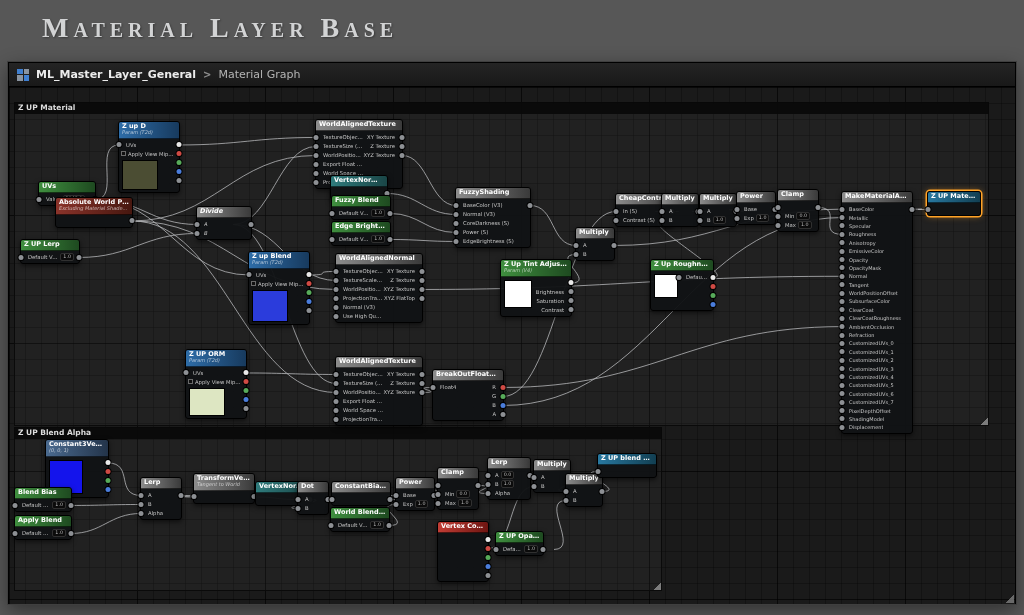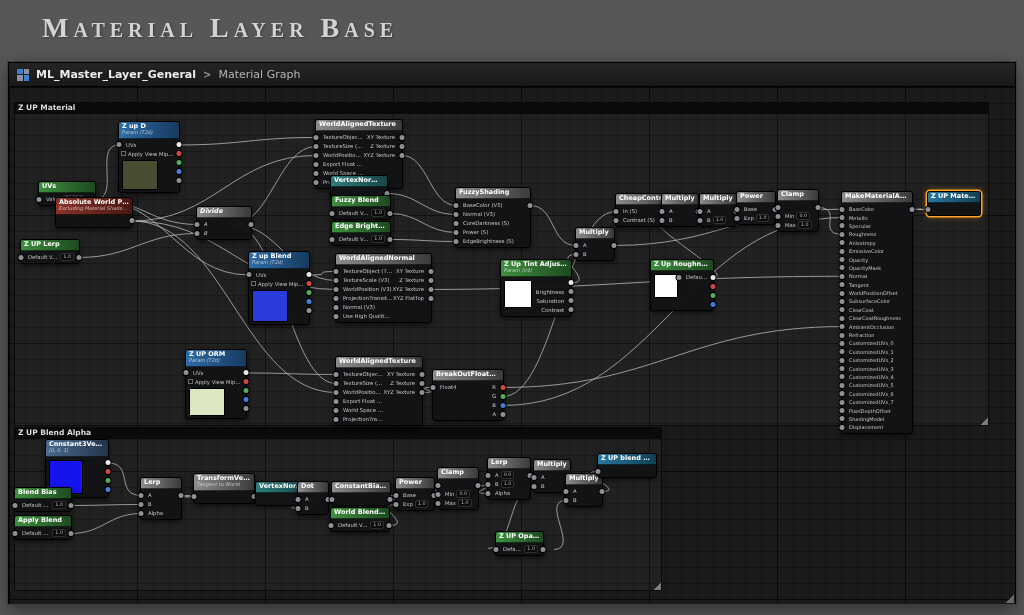--- a/index.html
+++ b/index.html
@@ -444,21 +444,21 @@
             </div>
             <div class="prow">
               <div class="pin o" style="background: rgb(74, 125, 219);"></div>
             </div>
             <div class="prow">
               <div class="pin o" style="background: rgb(141, 144, 148);"></div>
             </div>
           </div>
         </div>
       </div>
-      <div class="node h-gray" style="left: 326px; top: 166px; width: 97px;">
+      <div class="node h-gray" style="left: 326px; top: 166px; width: 88px;">
         <div class="nhead">
           <div class="ntitle">WorldAlignedNormal</div>
         </div>
         <div class="nbody">
           <div class="ncol in">
             <div class="prow">
               <div class="pin i" style="background: rgb(141, 144, 148);"></div>
               <div class="plabel">TextureObject (T2d)</div>
             </div>
             <div class="prow">
@@ -1248,20 +1248,45 @@
         <div class="nhead">
           <div class="ntitle">Z UP blend alpha</div>
         </div>
         <div class="nbody">
           <div class="ncol in">
             <div class="prow">
               <div class="pin i" style="background: rgb(141, 144, 148);"></div>
             </div>
           </div>
           <div class="ncol out"></div>
+        </div>
+      </div>
+      <div class="node h-red" style="left: 428px; top: 434px; width: 52px;">
+        <div class="nhead">
+          <div class="ntitle">Vertex Color</div>
+        </div>
+        <div class="nbody">
+          <div class="ncol in"></div>
+          <div class="ncol out">
+            <div class="prow">
+              <div class="pin o" style="background: rgb(232, 232, 232);"></div>
+            </div>
+            <div class="prow">
+              <div class="pin o" style="background: rgb(207, 74, 68);"></div>
+            </div>
+            <div class="prow">
+              <div class="pin o" style="background: rgb(87, 171, 90);"></div>
+            </div>
+            <div class="prow">
+              <div class="pin o" style="background: rgb(74, 125, 219);"></div>
+            </div>
+            <div class="prow">
+              <div class="pin o" style="background: rgb(141, 144, 148);"></div>
+            </div>
+          </div>
         </div>
       </div>
       <div class="node h-green" style="left: 486px; top: 444px; width: 49px;">
         <div class="nhead">
           <div class="ntitle">Z UP Opacity</div>
         </div>
         <div class="nbody">
           <div class="ncol in">
             <div class="prow">
               <div class="pin i" style="background: rgb(141, 144, 148);"></div>

